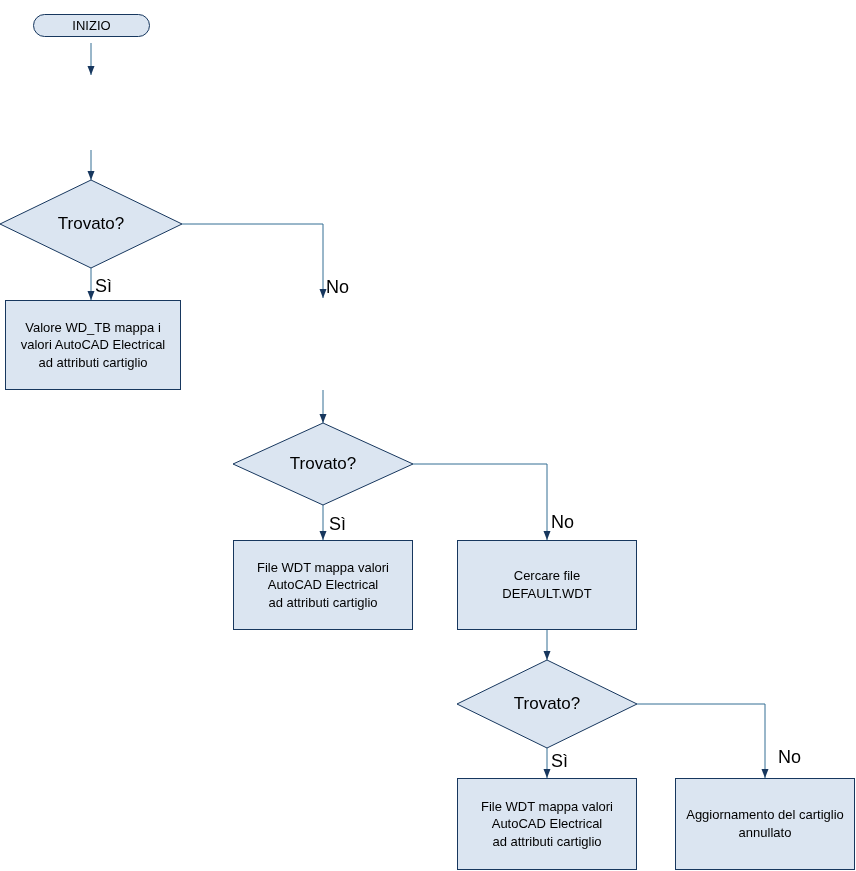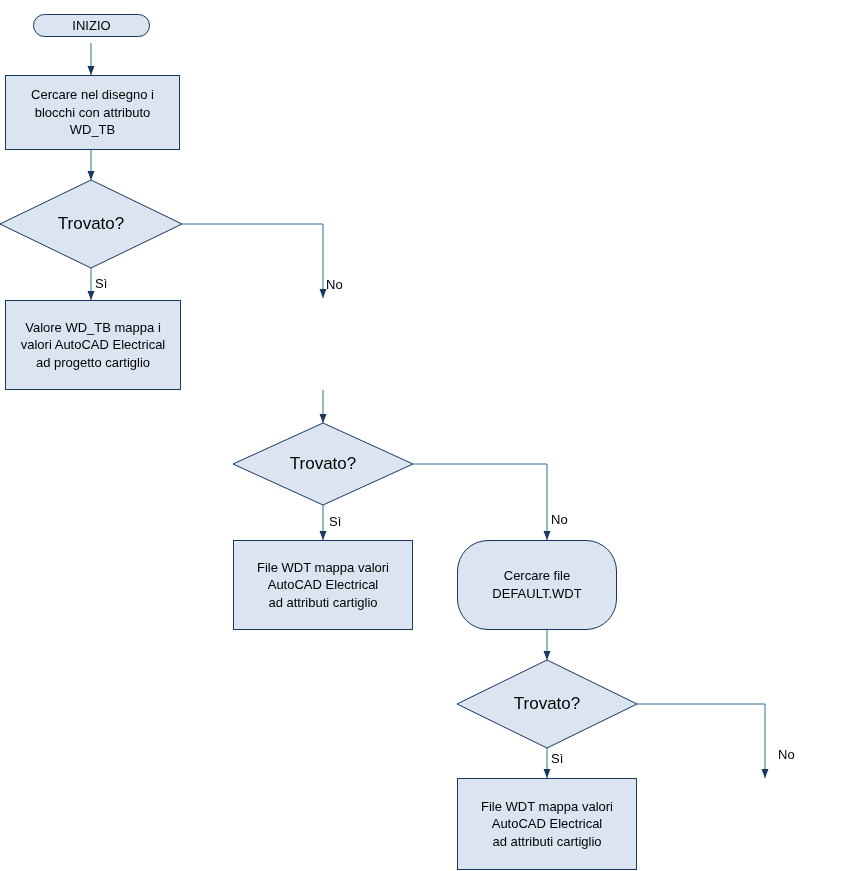--- a/index.html
+++ b/index.html
@@ -53,21 +53,21 @@
     border-radius: 20px;
   }
   .decision-label {
     position: absolute;
     transform: translate(-50%, -50%);
     font-size: 17px;
     white-space: nowrap;
   }
   .edge-label {
     position: absolute;
-    font-size: 13px;
+    font-size: 18px;
     white-space: nowrap;
   }
 </style>
 </head>
 <body>
 
 <div class="canvas">
 
   <svg class="wires" viewBox="0 0 856 871" xmlns="http://www.w3.org/2000/svg">
     <defs>
@@ -89,56 +89,55 @@
 
     <polygon class="diamond" points="91,180 182,224 91,268 0,224"></polygon>
     <polygon class="diamond" points="323,423 413,464 323,505 233,464"></polygon>
     <polygon class="diamond" points="547,660 637,704 547,748 457,704"></polygon>
   </svg>
 
   <div class="node terminal" style="left:33px; top:14px; width:117px; height:23px;">
     <span>INIZIO</span>
   </div>
 
-  <div class="node box" style="left:5px; top:75px; width:175px; height:75px;">
-    <span>Cercare nel disegno i
-blocchi con attributo
-WD_TB</span>
-  </div>
 
   <div class="decision-label" style="left:91px; top:224px;">Trovato?</div>
 
   <div class="node box" style="left:5px; top:300px; width:176px; height:90px;">
     <span>Valore WD_TB mappa i
 valori AutoCAD Electrical
-ad progetto cartiglio</span>
+ad attributi cartiglio</span>
   </div>
 
 
   <div class="decision-label" style="left:323px; top:464px;">Trovato?</div>
 
   <div class="node box" style="left:233px; top:540px; width:180px; height:90px;">
     <span>File WDT mappa valori
 AutoCAD Electrical
 ad attributi cartiglio</span>
   </div>
 
-  <div class="node box" style="left:457px; top:540px; width:160px; height:90px;border-radius:31px;">
+  <div class="node box" style="left:457px; top:540px; width:180px; height:90px;">
     <span>Cercare file
 DEFAULT.WDT</span>
   </div>
 
   <div class="decision-label" style="left:547px; top:704px;">Trovato?</div>
 
   <div class="node box" style="left:457px; top:778px; width:180px; height:92px;">
     <span>File WDT mappa valori
 AutoCAD Electrical
 ad attributi cartiglio</span>
   </div>
 
+  <div class="node box" style="left:675px; top:778px; width:180px; height:92px;">
+    <span>Aggiornamento del cartiglio
+annullato</span>
+  </div>
 
   <div class="edge-label" style="left:95px; top:276px;">Sì</div>
   <div class="edge-label" style="left:326px; top:277px;">No</div>
   <div class="edge-label" style="left:329px; top:514px;">Sì</div>
   <div class="edge-label" style="left:551px; top:512px;">No</div>
   <div class="edge-label" style="left:551px; top:751px;">Sì</div>
   <div class="edge-label" style="left:778px; top:747px;">No</div>
 
 </div>
 

